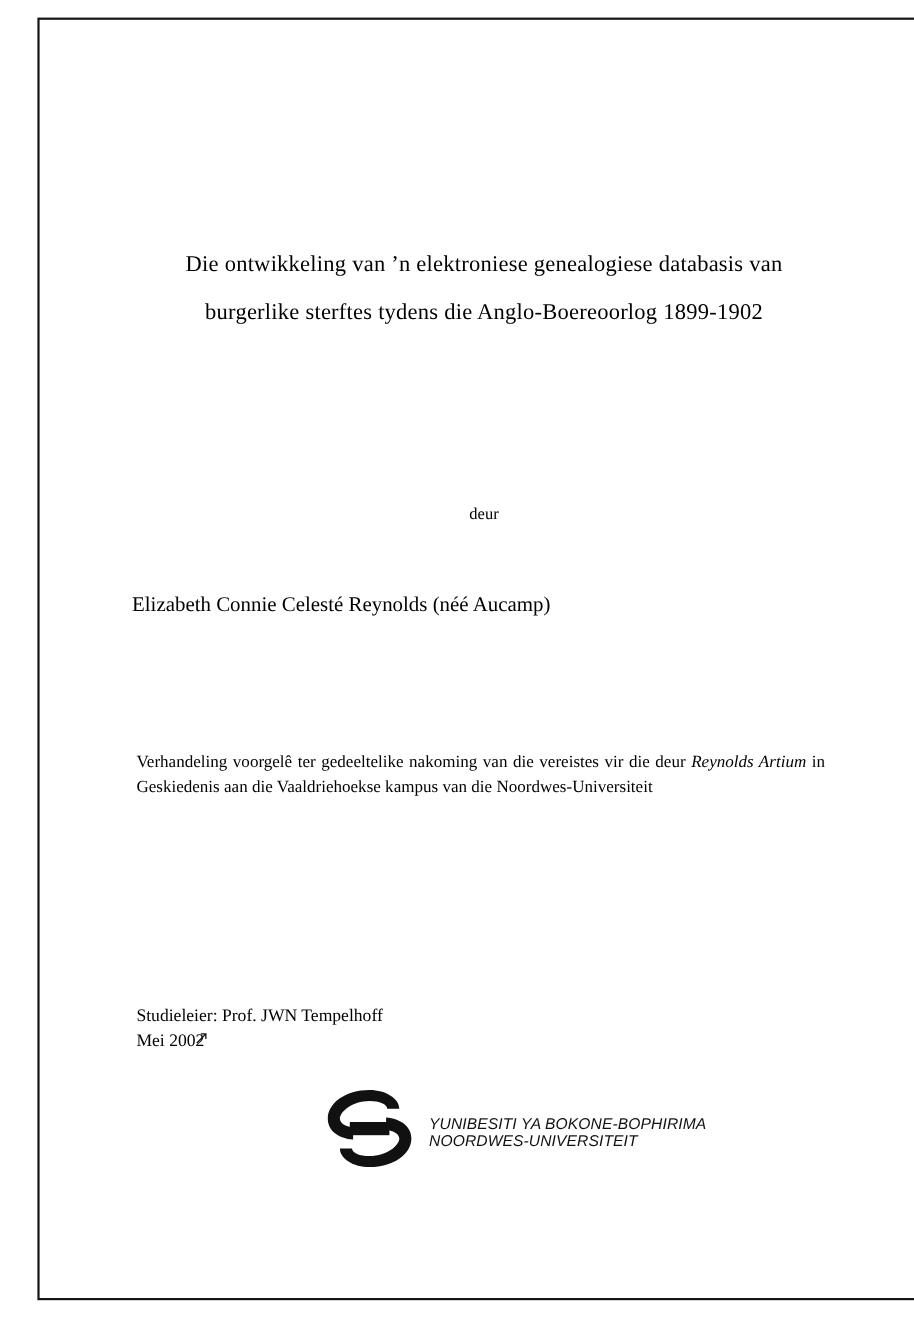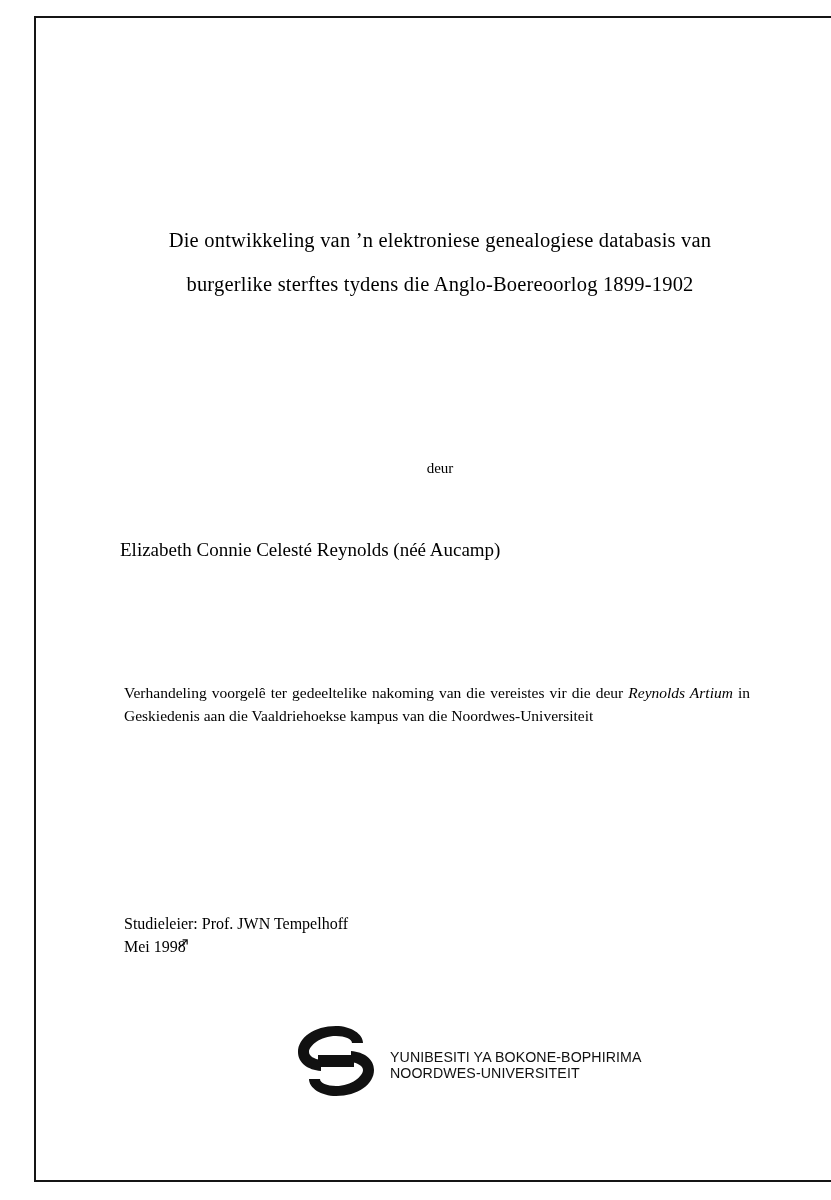--- a/index.html
+++ b/index.html
@@ -108,24 +108,25 @@
     position: absolute;
     right: -3px;
     top: 4px;
     width: 11px;
     height: 11px;
     pointer-events: none;
   }
   
   .logo {
     position: absolute;
-    top: 996px;
+    top: 961px;
     left: 0;
     width: 640px;
     height: 80px;
+    font-style: italic;
   }
   .logo-inner {
     position: absolute;
     left: 170px;
     top: 0;
     display: flex;
     align-items: center;
   }
   .logo-mark {
     width: 92px;
@@ -165,21 +166,21 @@
 
       <div class="statement">
         <span>Verhandeling voorgelê ter gedeeltelike nakoming van die vereistes vir die</span>
         <span>deur </span><em>Reynolds Artium</em><span> in Geskiedenis aan die Vaaldriehoekse kampus</span>
         <span class="last-line">van die Noordwes-Universiteit</span>
       </div>
 
       <div class="supervisor">
         <div>Studieleier: Prof. JWN Tempelhoff</div>
         <div class="date-line">
-          <span>Mei 1998</span>
+          <span>Mei 2002</span>
           <svg class="date-strike" viewBox="0 0 12 12">
             <path d="M1 10 L10 1 M5 1 L10 1 L10 6" stroke="#111" stroke-width="1.3" fill="none"></path>
           </svg>
         </div>
       </div>
 
       <div class="logo">
         <div class="logo-inner">
           <div class="logo-mark">
             <svg viewBox="0 0 92 78" width="92" height="78">

